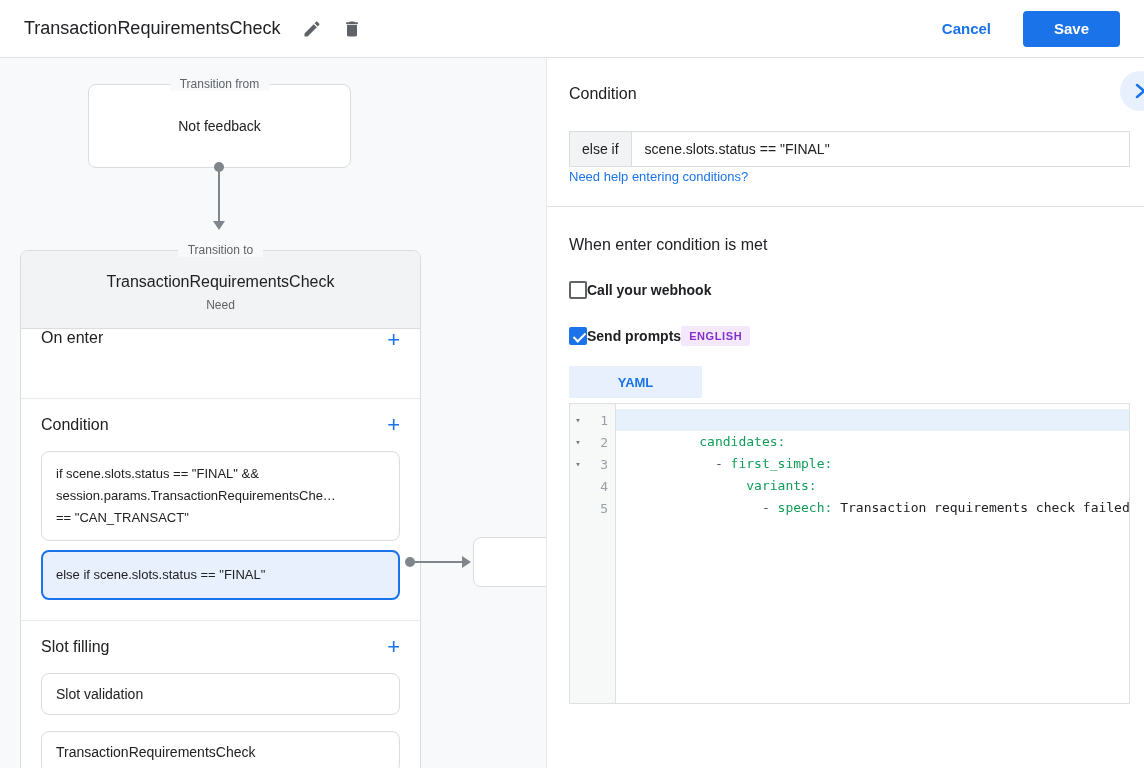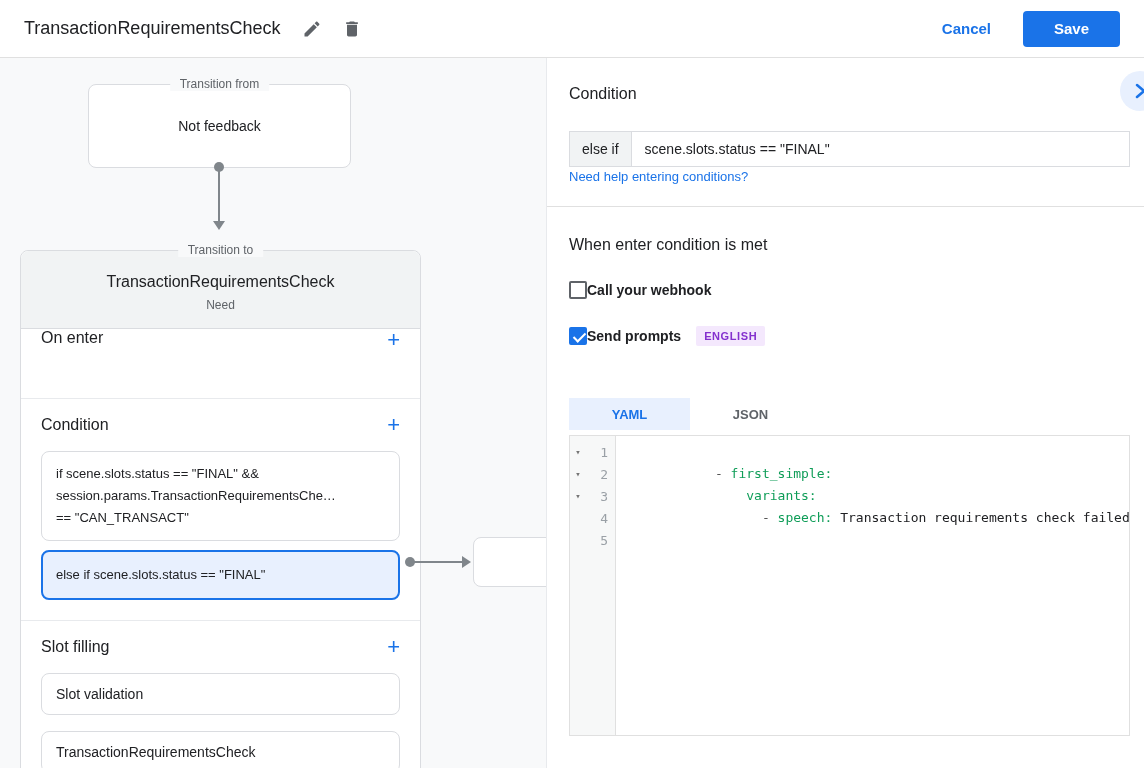--- a/index.html
+++ b/index.html
@@ -90,30 +90,30 @@
   .panel-divider { height:1px; background:#e0e0e0; margin:21px -14px 0 -22px; }
 
   .when-title { margin-top:29px; font-size:16px; color:#202124; }
   .check-row { display:flex; align-items:center; margin-top:27px; }
   .checkbox { width:18px; height:18px; border:2px solid #5f6368; border-radius:2px;
     background:#fff; cursor:pointer; flex:none; position:relative; }
   .checkbox.checked { background:#1a73e8; border-color:#1a73e8; }
   .checkbox.checked::after { content:""; position:absolute; left:5px; top:1px;
     width:5px; height:10px; border:solid #fff; border-width:0 2px 2px 0; transform:rotate(45deg); }
   .check-label { font-size:14px; font-weight:bold; color:#202124; cursor:pointer; }
-  .lang-badge { margin-left:15px; background:#f4e8fd; color:#8430ce; font-size:11px;
+  .lang-badge { background:#f4e8fd; color:#8430ce; font-size:11px;
     font-weight:bold; letter-spacing:0.6px; padding:4px 8px; border-radius:2px; }
 
   .prompt-desc { margin-top:14px; font-size:13px; color:#3c4043; line-height:17px; max-width:556px; }
   .help-link { color:#1a73e8; text-decoration:none; }
 
   .tabs { display:flex; margin-top:20px; }
-  .tab { width:121px; height:32px; display:flex; align-items:center; justify-content:center;
+  .tab { width:133px; height:32px; display:flex; align-items:center; justify-content:center;
     font-size:13px; font-weight:bold; color:#5f6368; cursor:pointer; border:none;
-    background:transparent; font-family:inherit;margin-top:32px; }
+    background:transparent; font-family:inherit; }
   .tab.active { background:#e8f0fe; color:#1a73e8; }
 
   
   .editor { margin-top:5px; border:1px solid #e0e0e0; height:301px; display:flex;
     background:#fff; font-family:"DejaVu Sans Mono", monospace; font-size:13px; }
   .gutter { width:46px; background:#f7f8f8; border-right:1px solid #e0e0e0; padding-top:5px; flex:none; }
   .gutter-line { height:22px; display:flex; align-items:center; }
   .fold { width:16px; text-align:center; color:#757575; font-size:9px; cursor:pointer; }
   .fold.has::before { content:"▾"; }
   .lnum { flex:1; text-align:right; padding-right:7px; color:#9aa0a6; font-size:13px; }
@@ -226,21 +226,20 @@
 
     <div class="check-row">
       <span class="checkbox checked"></span>
       <span class="check-label">Send prompts</span>
       <span class="lang-badge">ENGLISH</span>
     </div>
 
 
     <div class="tabs">
       <button class="tab active">YAML</button>
-      <button class="tab">JSON</button>
     </div>
 
     <div class="editor">
       <div class="gutter">
         <div class="gutter-line">
           <span class="fold has"></span>
           <span class="lnum">1</span>
         </div>
         <div class="gutter-line">
           <span class="fold has"></span>
@@ -253,20 +252,23 @@
         <div class="gutter-line">
           <span class="fold"></span>
           <span class="lnum">4</span>
         </div>
         <div class="gutter-line">
           <span class="fold"></span>
           <span class="lnum">5</span>
         </div>
       </div>
       <div class="code-area">
+        <div class="code-line hl">
+          <span class="tok-key">candidates:</span>
+        </div>
         <div class="code-line">
           <span class="tok-plain">  </span><span class="tok-meta">- </span><span class="tok-key">first_simple:</span>
         </div>
         <div class="code-line">
           <span class="tok-plain">      </span><span class="tok-key">variants:</span>
         </div>
         <div class="code-line">
           <span class="tok-plain">        </span><span class="tok-meta">- </span><span class="tok-key">speech:</span><span class="tok-plain"> Transaction requirements check failed</span>
         </div>
         <div class="code-line"></div>

